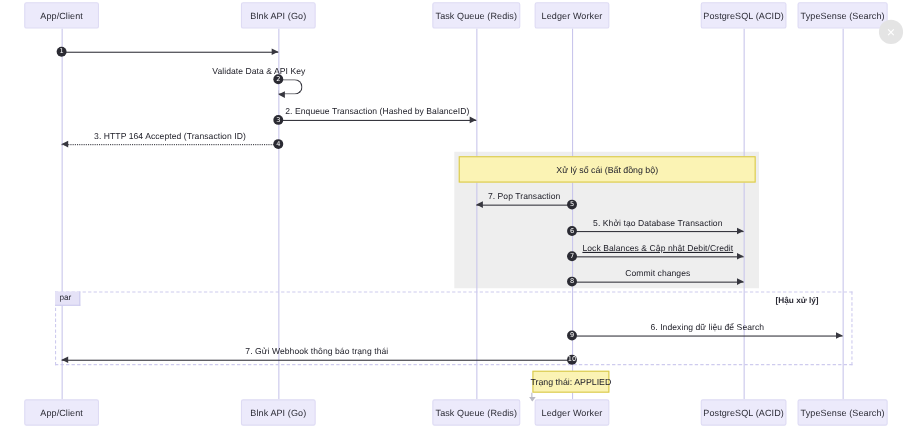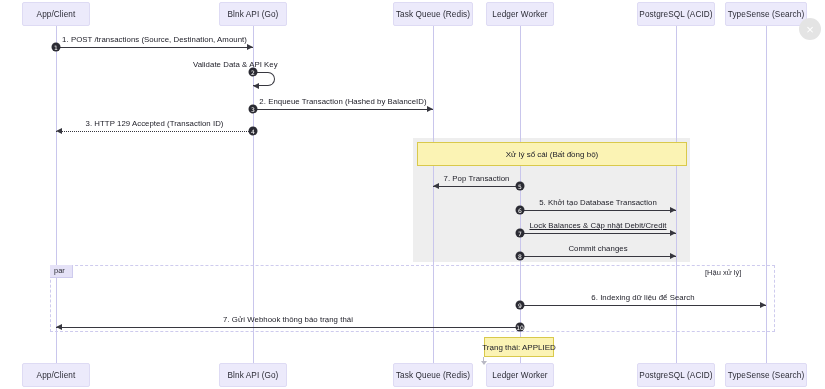--- a/index.html
+++ b/index.html
@@ -52,20 +52,21 @@
     font-size:7.5px;
     color:#2b2b35;
     padding:1px 7px 1px 4px;
     line-height:10px;
   }
   .frame-cond{
     position:absolute;
     font-size:7.5px;
     color:#2b2b35;
     white-space:nowrap;
+    font-weight:bold;
   }
 
   
   .note{
     position:absolute;
     background:#FBF3B4;
     border:1px solid #D9C94B;
     display:flex;align-items:center;justify-content:center;
     font-size:8px;
     color:#20202a;
@@ -172,33 +173,32 @@
     <div class="actor-box" style="left: 486px; width: 68px; top: 363px; height: 24px;">Ledger Worker</div>
     <div class="actor-box" style="left: 637px; width: 78px; top: 2px; height: 24px;">PostgreSQL (ACID)</div>
     <div class="actor-box" style="left: 637px; width: 78px; top: 363px; height: 24px;">PostgreSQL (ACID)</div>
     <div class="actor-box" style="left: 725px; width: 82px; top: 2px; height: 24px;">TypeSense (Search)</div>
     <div class="actor-box" style="left: 725px; width: 82px; top: 363px; height: 24px;">TypeSense (Search)</div>
     <div class="frame" style="left: 50px; top: 265px; width: 725px; height: 67px;"></div>
     <div class="frame-label" style="left: 50px; top: 265px;">par</div>
     <div class="frame-cond" style="left: 705px; top: 268px;">[Hậu xử lý]</div>
     <div class="msg-line" style="left: 56px; top: 47px; width: 197px;"></div>
     <div class="arrow-head right" style="top: 43.8px; left: 247px;"></div>
-    <div class="msg-label" style="left: 154.5px; top: 35px;">1. POST /transactions (Source, Destination, Amount)</div>
     <div class="seq-num" style="left: 56px; top: 47px;">1</div>
     <div class="self-loop" style="left: 253px; top: 72px; width: 22px; height: 14px;"></div>
     <div class="arrow-head left" style="left: 253px; top: 82.8px;"></div>
     <div class="msg-label" style="left: 193px; top: 60px; transform: none;">Validate Data &amp; API Key</div>
     <div class="seq-num" style="left: 253px; top: 72px;">2</div>
     <div class="msg-line" style="left: 253px; top: 109px; width: 180px;"></div>
     <div class="arrow-head right" style="top: 105.8px; left: 427px;"></div>
     <div class="msg-label" style="left: 343px; top: 97px;">2. Enqueue Transaction (Hashed by BalanceID)</div>
     <div class="seq-num" style="left: 253px; top: 109px;">3</div>
     <div class="msg-line dotted" style="left: 56px; top: 131px; width: 197px;"></div>
     <div class="arrow-head left" style="top: 127.8px; left: 56px;"></div>
-    <div class="msg-label" style="left: 154.5px; top: 119px;">3. HTTP 129 Accepted (Transaction ID)</div>
+    <div class="msg-label" style="left: 154.5px; top: 119px;">3. HTTP 164 Accepted (Transaction ID)</div>
     <div class="seq-num" style="left: 253px; top: 131px;">4</div>
     <div class="msg-line" style="left: 433px; top: 186px; width: 87px;"></div>
     <div class="arrow-head left" style="top: 182.8px; left: 433px;"></div>
     <div class="msg-label" style="left: 476.5px; top: 174px;">7. Pop Transaction</div>
     <div class="seq-num" style="left: 520px; top: 186px;">5</div>
     <div class="msg-line" style="left: 520px; top: 210px; width: 156px;"></div>
     <div class="arrow-head right" style="top: 206.8px; left: 670px;"></div>
     <div class="msg-label" style="left: 598px; top: 198px;">5. Khởi tạo Database Transaction</div>
     <div class="seq-num" style="left: 520px; top: 210px;">6</div>
     <div class="msg-line" style="left: 520px; top: 233px; width: 156px;"></div>

